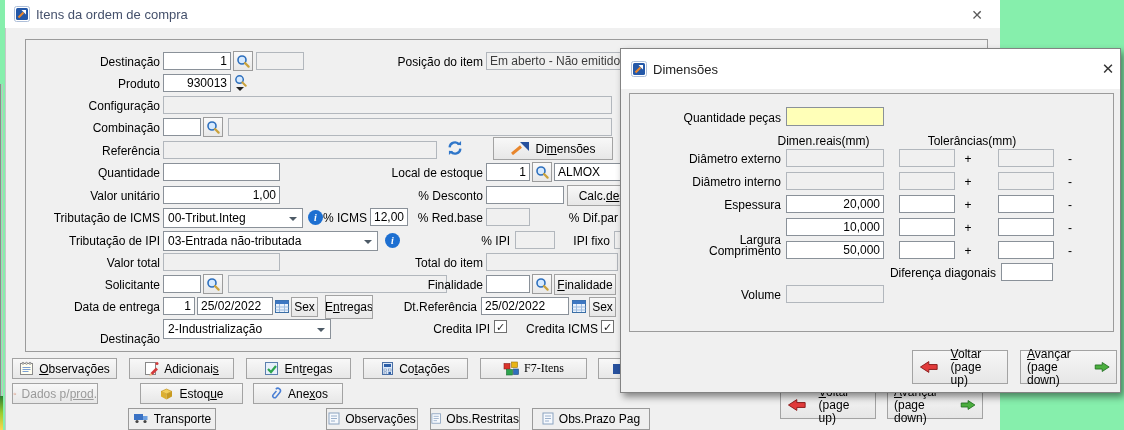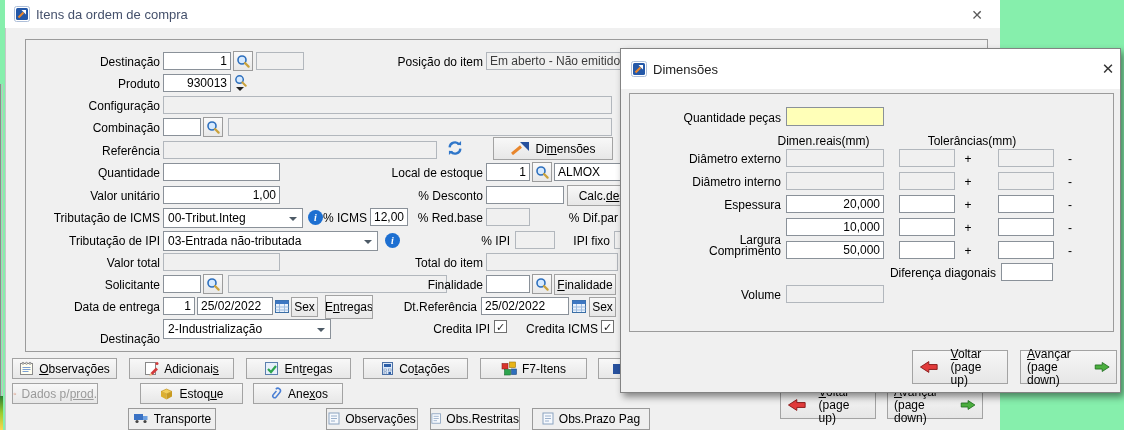--- a/index.html
+++ b/index.html
@@ -254,21 +254,21 @@
     <svg width="13" height="15" viewBox="0 0 13 15">
         <rect x="1.5" y="1.5" width="10" height="12" fill="#dce9f8" stroke="#4a6fa5"></rect>
         <rect x="3" y="3" width="7" height="3" fill="#2d5fa8"></rect>
         <rect x="3" y="8" width="2.6" height="2" fill="#fff" stroke="#4a6fa5" stroke-width=".5"></rect>
         <rect x="7.4" y="8" width="2.6" height="2" fill="#fff" stroke="#4a6fa5" stroke-width=".5"></rect>
         <rect x="3" y="11" width="2.6" height="2" fill="#fff" stroke="#4a6fa5" stroke-width=".5"></rect>
         <rect x="7.4" y="11" width="2.6" height="2" fill="#2d5fa8"></rect>
       </svg>
     <span>Co<u>t</u>ações</span>
   </div>
-  <div class="abs btn" style="left:480px;top:358px;width:107px;height:21px;">
+  <div class="abs btn" style="left:480px;top:358px;width:107px;height:21px;font-family:Liberation Serif, serif;">
     <svg width="16" height="15" viewBox="0 0 16 15">
         <rect x="1" y="2.5" width="6" height="5.5" fill="#d9342b" stroke="#8c1f1f" stroke-width=".6"></rect>
         <rect x="8.5" y="1" width="6" height="5.5" fill="#e8b416" stroke="#9a7408" stroke-width=".6"></rect>
         <rect x="3.5" y="8.5" width="6" height="5.5" fill="#2da44e" stroke="#1a6b30" stroke-width=".6"></rect>
         <rect x="10.5" y="8" width="5" height="5.5" fill="#2d6fbd" stroke="#1d477c" stroke-width=".6"></rect>
       </svg>
     <span>F7-Itens</span>
   </div>
   <div class="abs btn" style="left:598px;top:358px;width:24px;height:21px;justify-content:flex-end;">
     <span style="width:7px;height:10px;background:#27519e;margin-right:1px;"></span>

